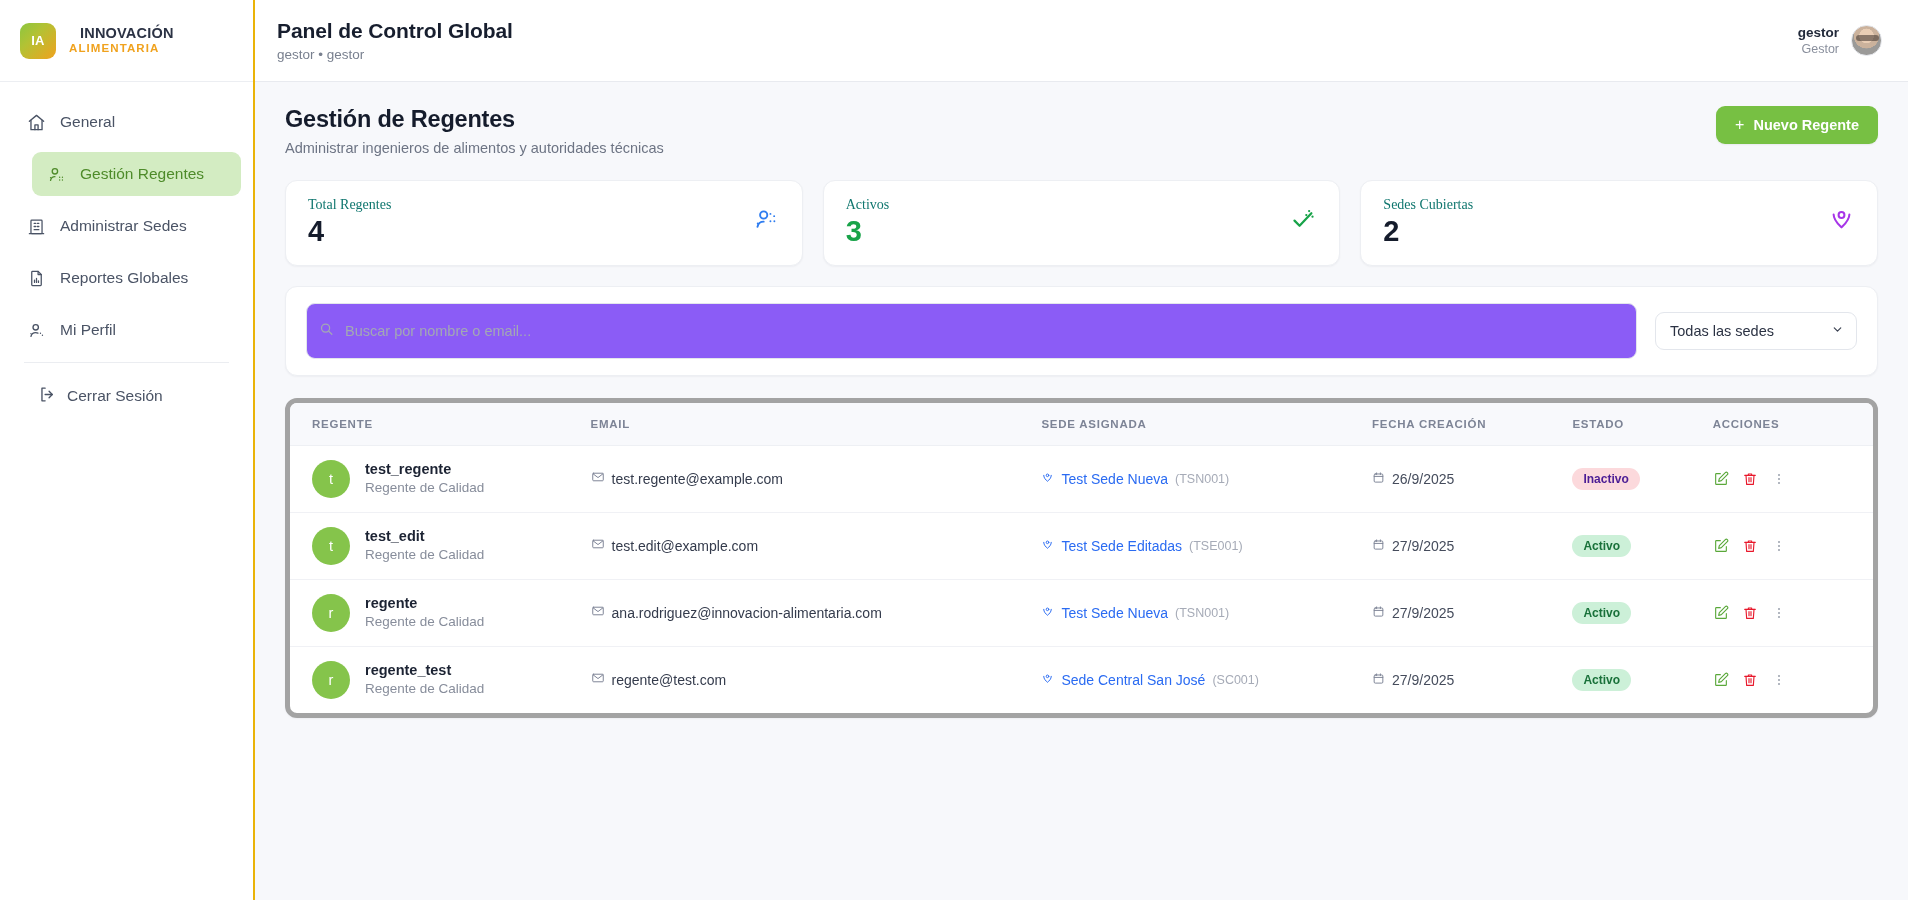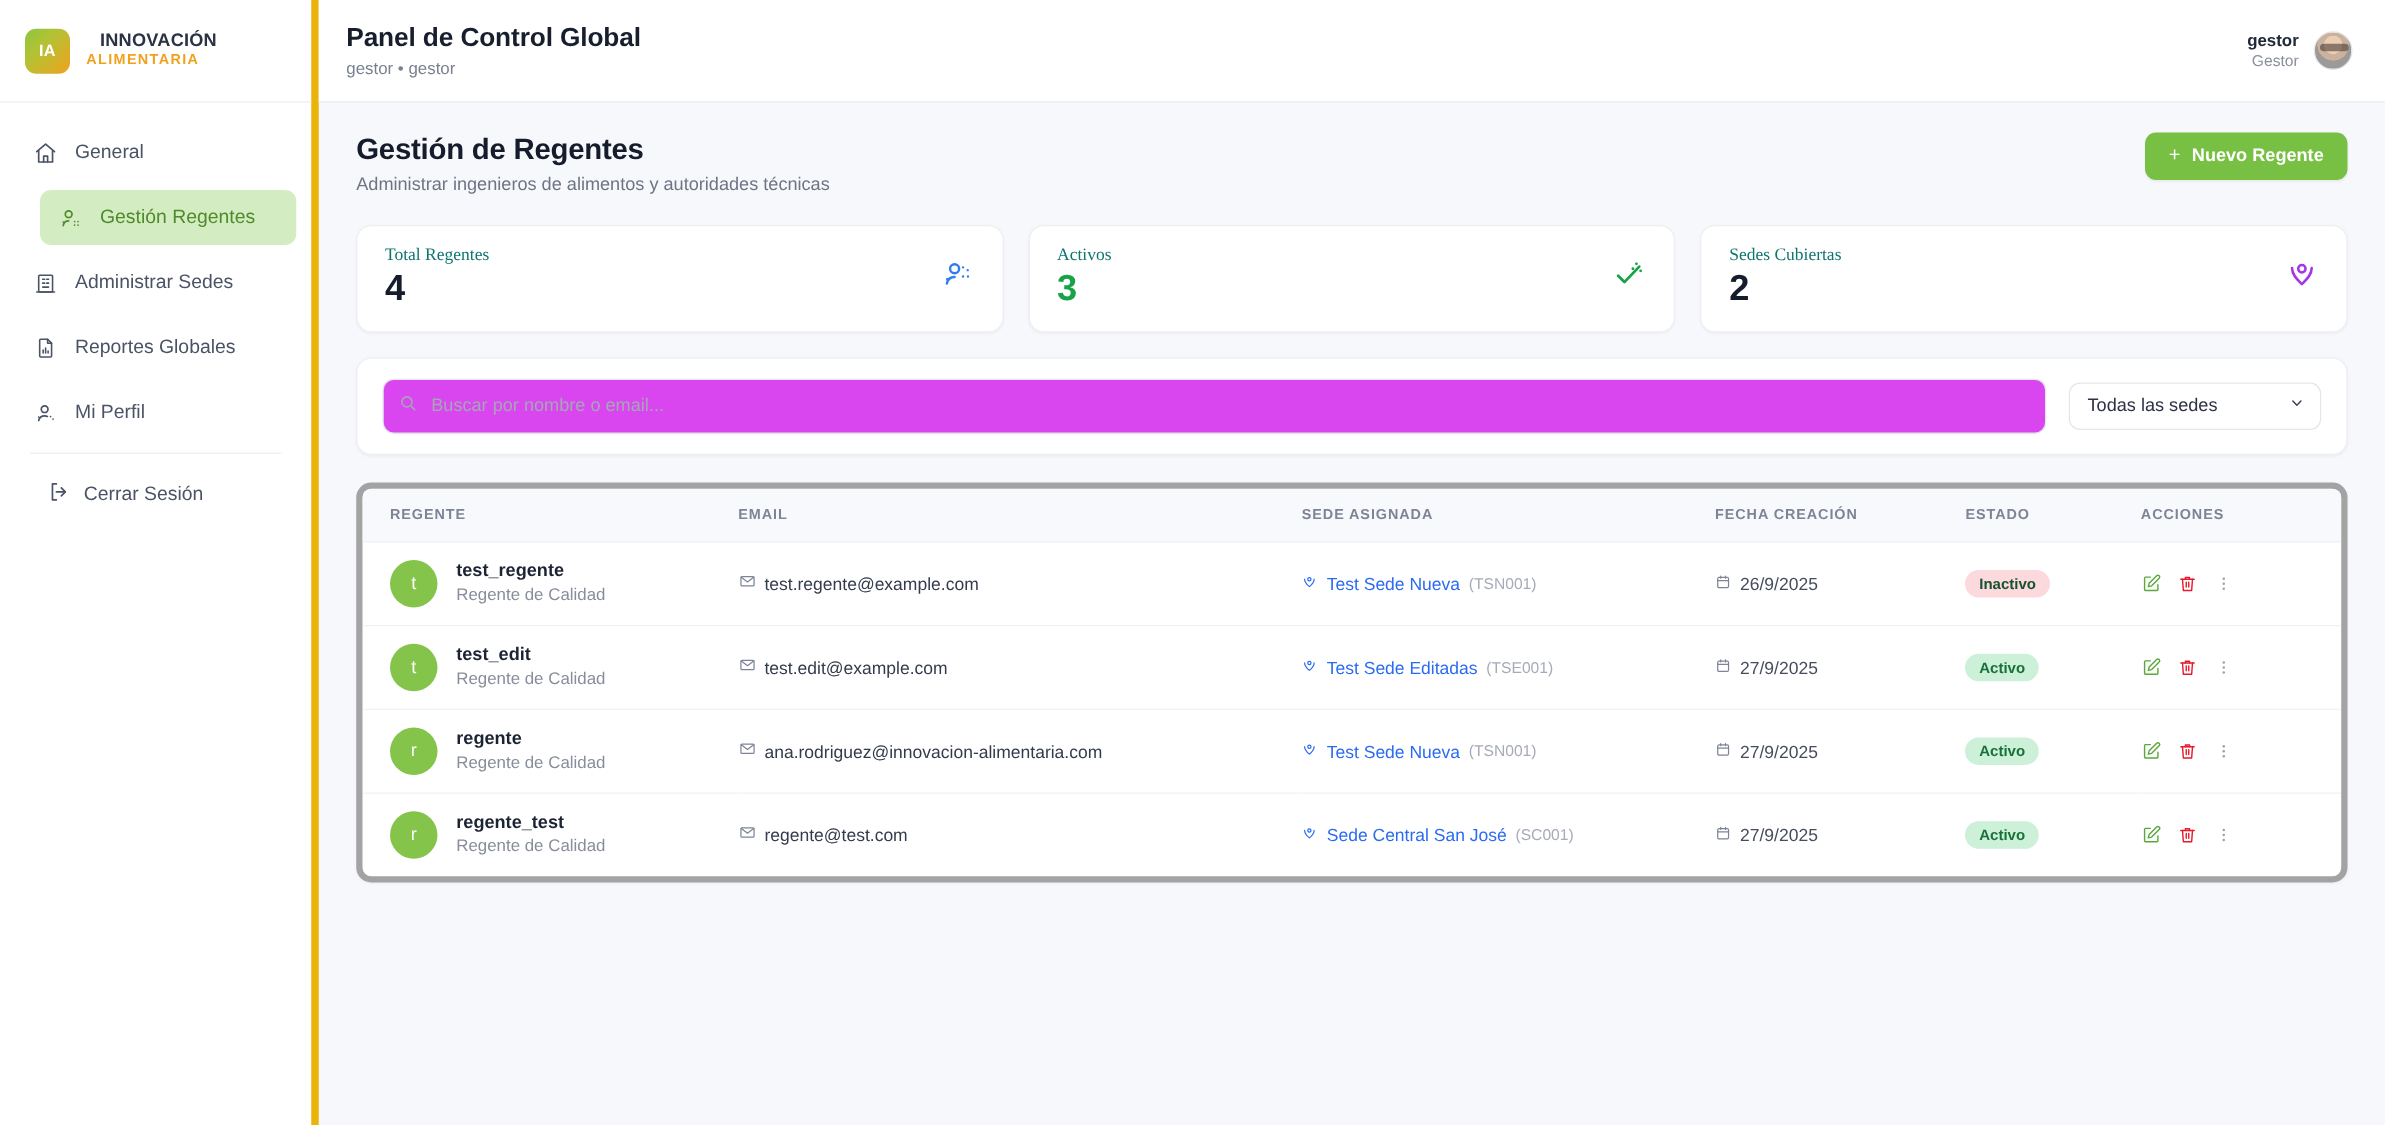--- a/index.html
+++ b/index.html
@@ -10,21 +10,21 @@
     color: #1e2433;
     overflow: hidden;
   }
   
   .app { display: flex; width: 1908px; height: 900px; }
 
   
   .sidebar {
     width: 255px; height: 900px;
     background: #ffffff;
-    border-right: 6px solid #eab308;
+    border-right: 2px solid #eab308;
     display: flex; flex-direction: column;
     flex: 0 0 255px;
   }
   .brand {
     height: 82px; display: flex; align-items: center; gap: 13px;
     padding: 0 20px; border-bottom: 1px solid #eceef2;
   }
   .brand-badge {
     width: 36px; height: 36px; border-radius: 9px;
     background: linear-gradient(135deg, #8cc63f 0%, #b3c234 38%, #f0a21e 100%);
@@ -110,23 +110,23 @@
   
   .filter-card {
     margin-top: 20px; background: #ffffff;
     border: 1px solid #edeff3; border-radius: 12px;
     box-shadow: 0 1px 2px rgba(16,24,40,.045);
     padding: 16px 20px; display: flex; gap: 18px; align-items: center;
   }
   .search-wrap { flex: 1; position: relative; }
   .search-ico { position: absolute; left: 13px; top: 50%; transform: translateY(-50%); }
   .search-input {
-    width: 100%; height: 44px; border: 1px solid #e3e6ec; border-radius: 9px;
+    width: 100%; height: 56px; border: 1px solid #e3e6ec; border-radius: 9px;
     padding: 0 24px 0 38px; font-size: 14.5px; color: #2a3142;
-    font-family: "Liberation Sans", sans-serif; outline: none; background:#d946ef;
+    font-family: "Liberation Sans", sans-serif; outline: none; background:#8b5cf6;
   }
   .search-input::placeholder { color: #a3a8b4; }
   .select-wrap { position: relative; width: 202px; }
   .select {
     width: 100%; height: 38px; border: 1px solid #e3e6ec; border-radius: 9px;
     padding: 0 32px 0 14px; font-size: 14.5px; color: #2b3243; background: #fff;
     font-family: "Liberation Sans", sans-serif; appearance: none; outline: none; cursor: pointer;
   }
   .select-chev { position: absolute; right: 13px; top: 50%; transform: translateY(-50%); pointer-events: none; }
 
@@ -165,21 +165,21 @@
   .email-text { color: #343b4c; font-size: 14px; }
   .sede-link { color: #2a6bf2; font-size: 14px; cursor: pointer; }
   .sede-code { color: #a6abb7; font-size: 12.5px; }
   .date-text { color: #454c5c; font-size: 14px; }
 
   .badge {
     display: inline-block; border-radius: 11px;
     padding: 4px 11px; font-size: 12px; font-weight: bold;
   }
   .badge.activo   { background: #ccf0d8; color: #19713a; }
-  .badge.inactivo { background: #fcd9dc; color: #14532d; }
+  .badge.inactivo { background: #fcd9dc; color: #4c1d95; }
 
   .actions { display: flex; align-items: center; gap: 13px; }
   .act-btn { cursor: pointer; display: inline-flex; align-items: center; justify-content: center; }
 </style>
 </head>
 <body>
 
 <div class="app">
 
   <aside class="sidebar">

